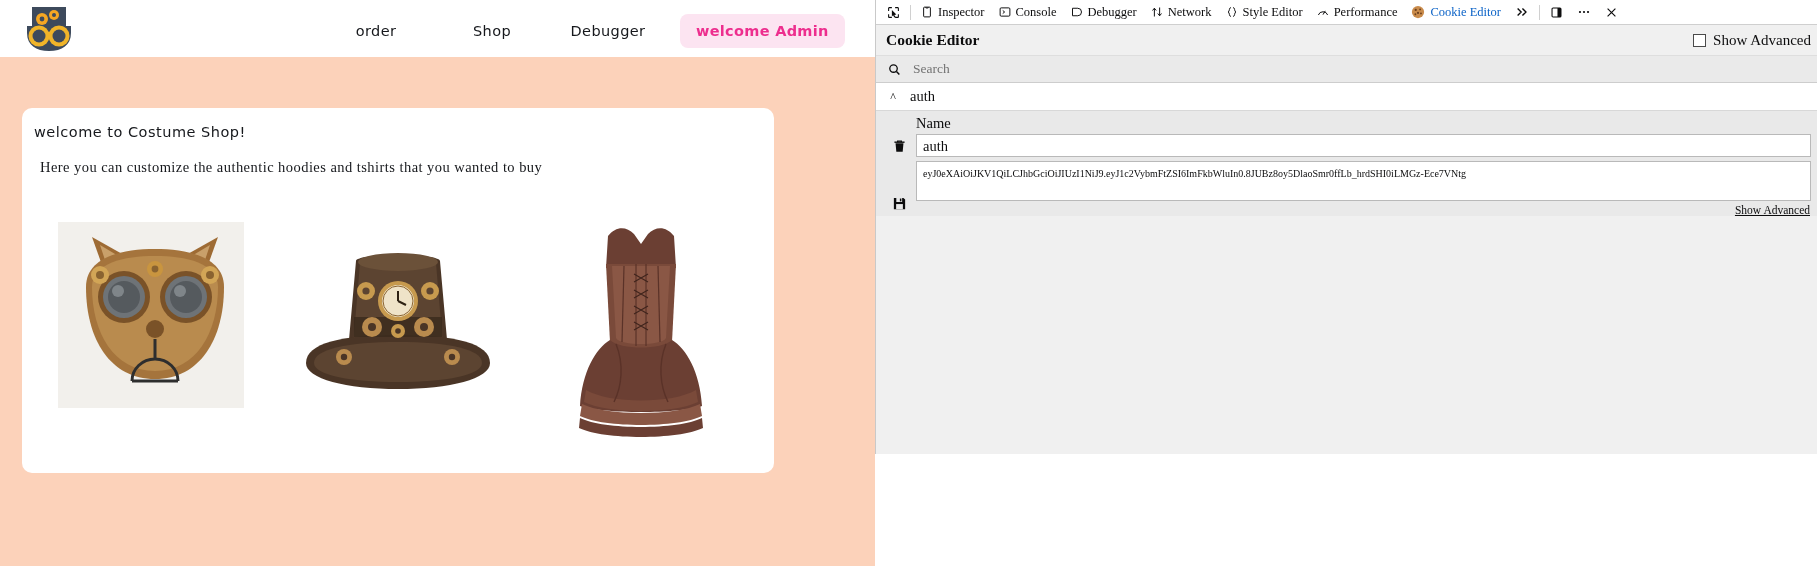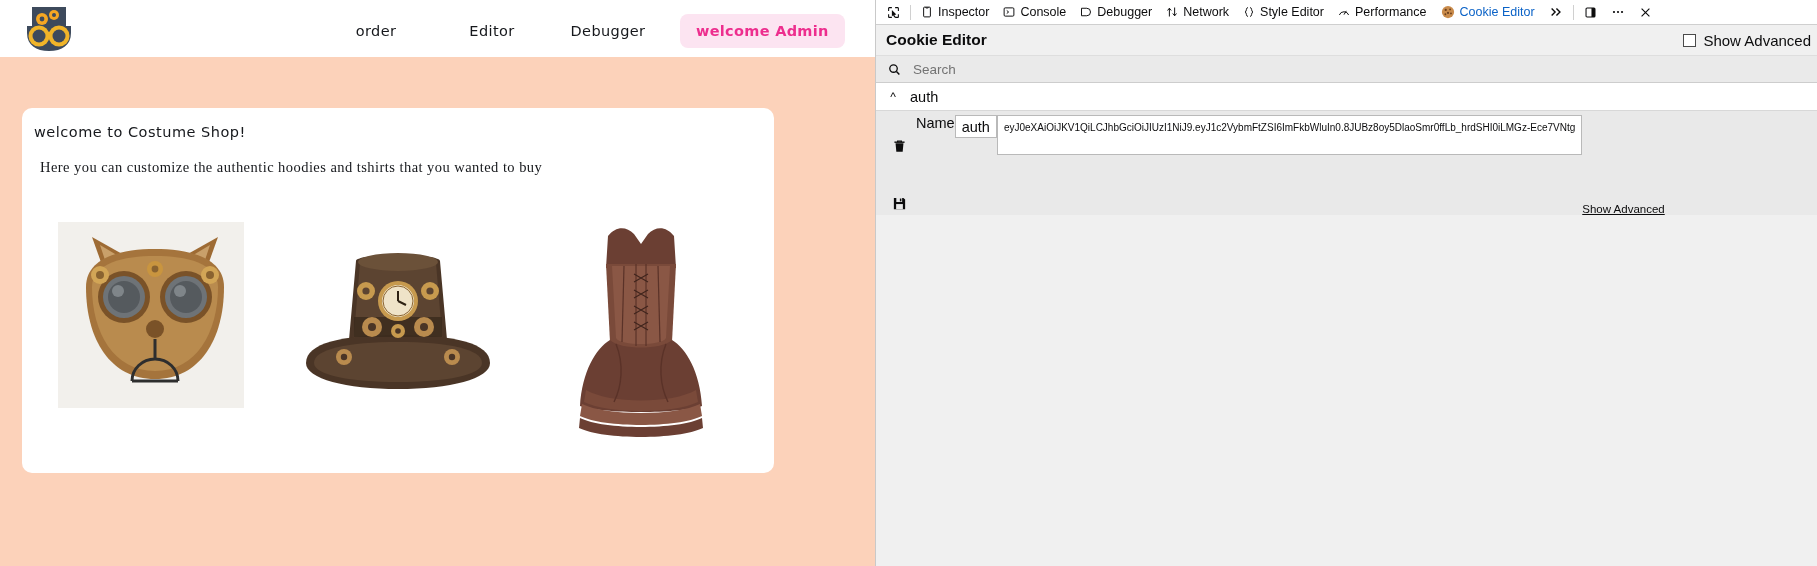--- a/index.html
+++ b/index.html
@@ -111,26 +111,27 @@
   .prod-mask-bg {
     position: absolute;
     left: 24px; top: 18px;
     width: 186px; height: 186px;
     background: #F2F0EC;
   }
 
   
   #devtools {
     flex: 1;
-    height: 566px;
+    height: 454px;
     background: #f0f0f0;
     display: flex;
     flex-direction: column;
     border-left: 1px solid #c9c9c9;
     overflow: hidden;
+    font-family: Liberation Serif, serif;
   }
   #dt-tabs {
     height: 25px;
     background: #ffffff;
     border-bottom: 1px solid #cfcfcf;
     display: flex;
     align-items: center;
     padding: 0 4px;
     flex: 0 0 25px;
     white-space: nowrap;
@@ -233,21 +234,21 @@
     flex-direction: column;
     align-items: center;
     padding-top: 24px;
     gap: 38px;
     flex: 0 0 34px;
   }
   .act-btn { cursor: pointer; }
   #detail-fields {
     flex: 1;
     display: flex;
-    flex-direction: row;
+    flex-direction: column;
   }
   .fld-label {
     font-size: 14.5px;
     color: #0c0c0d;
     margin-bottom: 2px;
   }
   .fld-input {
     background: #ffffff;
     border: 1px solid #b9b9b9;
     font-size: 14.5px;
@@ -298,21 +299,21 @@
         <circle cx="19" cy="13" r="6" fill="#F5A623"></circle>
         <circle cx="19" cy="13" r="2.4" fill="#3D4A5C"></circle>
         <circle cx="31" cy="9" r="5" fill="#F5A623"></circle>
         <circle cx="31" cy="9" r="2" fill="#3D4A5C"></circle>
         <rect x="23" y="26" width="6" height="3.4" fill="#F0B429"></rect>
       </svg>
     </div>
 
     <div class="nav-links">
       <div class="nav-link">order</div>
-      <div class="nav-link">Editor</div>
+      <div class="nav-link">Shop</div>
       <div class="nav-link">Debugger</div>
       <div class="welcome-badge">welcome Admin</div>
     </div>
   </div>
 
   <div id="card">
     <div class="card-title">welcome to Costume Shop!</div>
     <div class="card-sub">Here you can customize the authentic hoodies and tshirts that you wanted to buy</div>
 
     <div id="products">

